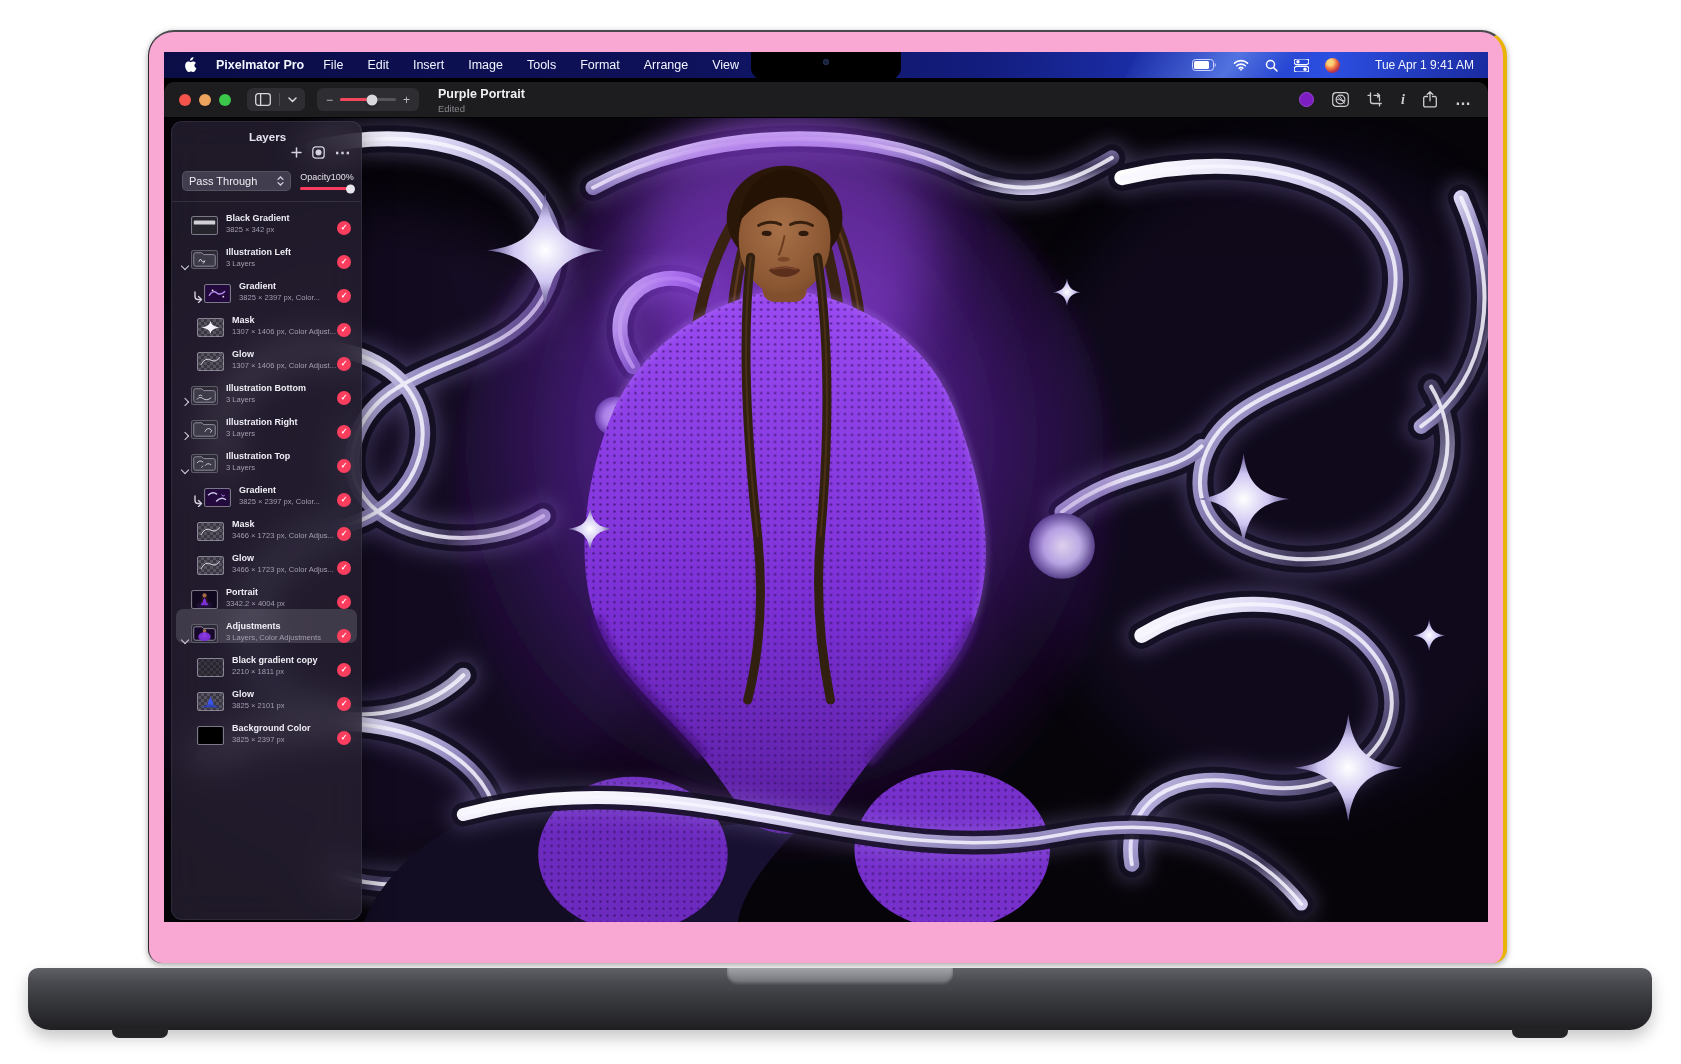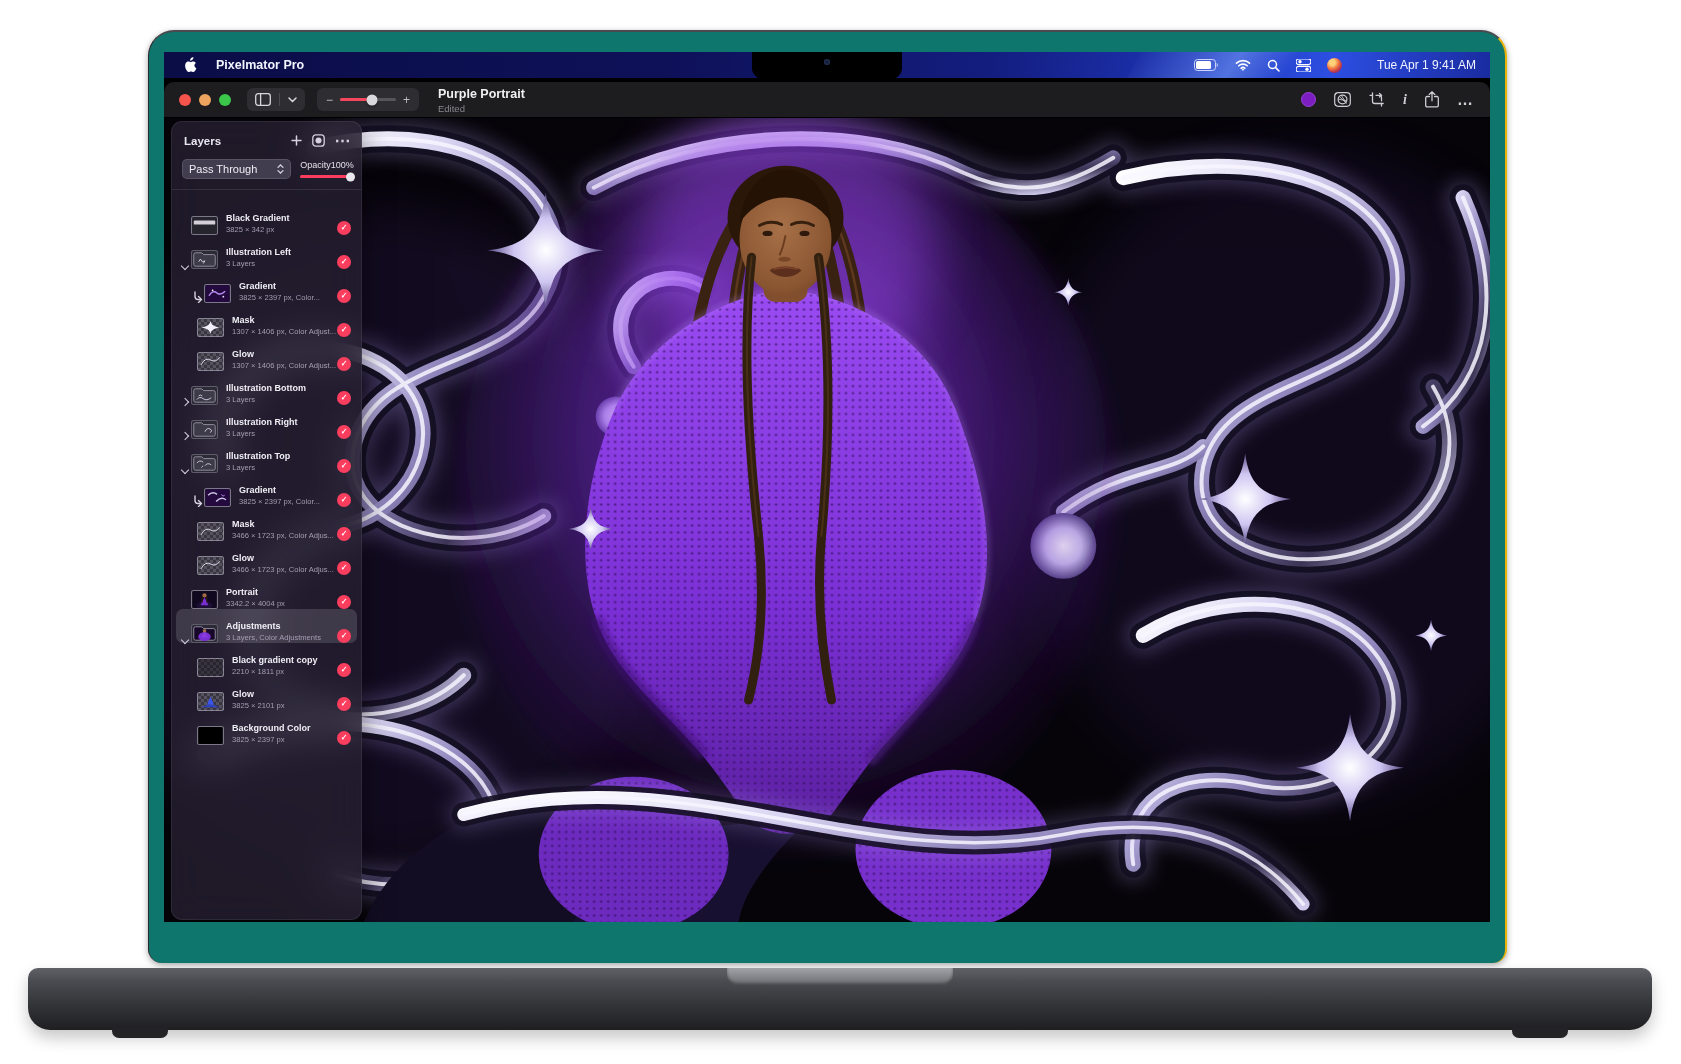--- a/index.html
+++ b/index.html
@@ -1,22 +1,22 @@
 <!DOCTYPE html>
 <html><head>
 <meta charset="utf-8">
 <style>
   * { margin:0; padding:0; box-sizing:border-box; }
   html,body { background:#ffffff; font-family:"Liberation Sans", sans-serif; }
   .page { position:relative; width:1681px; height:1064px; background:#fff; overflow:hidden; }
 
   
   .screen { position:absolute; left:148px; top:30px; width:1359px; height:933px;
-    background:#0f766e; border-radius:26px 26px 14px 14px;
-    border-top:2px solid #4a4a4e; border-left:1px solid #2a2a2e; border-right:2px solid #eab308;
+    background:#f9a8d4; border-radius:26px 26px 14px 14px;
+    border-top:2px solid #4a4a4e; border-left:1px solid #2a2a2e; border-right:4px solid #eab308;
     box-shadow:0 2px 6px rgba(0,0,0,.35); }
   .display { position:absolute; left:15px; right:15px; top:20px; height:870px; background:#000; overflow:hidden; }
   .notch { position:absolute; left:50%; transform:translateX(-50%); top:20px; width:150px; height:27px;
     background:#000; border-radius:0 0 11px 11px; z-index:60; }
   .camera-dot { position:absolute; left:50%; top:7px; transform:translateX(-50%); width:6px; height:6px;
     border-radius:50%; background:#16203a; box-shadow:inset 0 0 2px #3a4a7a; }
   .base { position:absolute; left:28px; top:968px; width:1624px; height:62px;
     background:linear-gradient(#606167 0%, #4a4b50 22%, #333438 60%, #1f1f22 100%);
     border-radius:10px 10px 22px 22px; box-shadow:0 8px 16px rgba(0,0,0,.22); }
   .base-scoop { position:absolute; left:50%; transform:translateX(-50%); top:0; width:226px; height:17px;
@@ -66,21 +66,21 @@
 
   
   .canvas { position:absolute; left:0; right:0; top:36px; bottom:0; background:#050408; overflow:hidden; }
   .art { position:absolute; inset:0; width:100%; height:100%; }
 
   
   .layers-panel { position:absolute; left:7px; top:3px; width:191px; height:799px;
     background:rgba(36,30,48,.82); backdrop-filter:blur(18px); -webkit-backdrop-filter:blur(18px);
     border-radius:11px; border:1px solid rgba(255,255,255,.07);
     box-shadow:0 10px 30px rgba(0,0,0,.5); color:#e9e6f0; overflow:hidden; }
-  .lp-header { display:flex; align-items:center; padding:9px 10px 4px 12px; }
+  .lp-header { display:flex; align-items:center; padding:9px 10px 4px 12px;flex-direction:column; }
   .lp-title { font-size:11.5px; font-weight:bold; }
   .lp-hicons { margin-left:auto; display:flex; align-items:center; gap:10px; color:#d5d1de; }
   .lp-blend { display:flex; padding:5px 10px 2px 10px; gap:9px; align-items:flex-start; }
   .blend-select { display:flex; align-items:center; gap:20px; background:#413c4e; border:1px solid rgba(255,255,255,.12);
     border-radius:5px; font-size:11px; padding:3px 6px; color:#efeef4; white-space:nowrap; }
   .op-col { flex:1; padding-top:1px; }
   .op-row { display:flex; justify-content:space-between; font-size:9px; color:#e4e1ea;align-items:center; }
   .op-slider { position:relative; margin-top:5px; height:3px; background:#fa3d5f; border-radius:2px; }
   .op-knob { position:absolute; right:-1px; top:50%; transform:translateY(-50%); width:9px; height:9px;
     border-radius:50%; background:#e9e7ee; }
@@ -124,20 +124,32 @@
 
       <div class="menubar">
         <div class="mb-left">
           <span>
             <svg class="ico" width="14" height="16" viewBox="0 0 20 24" fill="#ffffff">
               <path d="M13.9 3.9c.8-1 1.4-2.4 1.2-3.9-1.2.1-2.7.9-3.6 1.9-.8.9-1.5 2.3-1.3 3.7 1.4.1 2.8-.7 3.7-1.7z"></path>
               <path d="M16.6 12.8c0-2.6 2.1-3.8 2.2-3.9-1.2-1.8-3.1-2-3.8-2.1-1.6-.2-3.1 1-3.9 1-.8 0-2-.9-3.4-.9-1.7 0-3.3 1-4.2 2.6-1.8 3.1-.5 7.8 1.3 10.3.9 1.3 1.9 2.7 3.3 2.6 1.3-.1 1.8-.8 3.4-.8 1.6 0 2 .8 3.4.8 1.4 0 2.3-1.3 3.2-2.6 1-1.5 1.4-2.9 1.4-3-.1 0-2.8-1.1-2.9-4z"></path>
             </svg>
           </span>
           <span class="mb-app">Pixelmator Pro</span>
+          <span id="menus" style="display:flex; gap:24px;">
+              <span class="menu-item">File</span>
+              <span class="menu-item">Edit</span>
+              <span class="menu-item">Insert</span>
+              <span class="menu-item">Image</span>
+              <span class="menu-item">Tools</span>
+              <span class="menu-item">Format</span>
+              <span class="menu-item">Arrange</span>
+              <span class="menu-item">View</span>
+              <span class="menu-item">Window</span>
+              <span class="menu-item">Help</span>
+            </span>
         </div>
         <div class="mb-right">
           <span>
             <svg class="ico" width="25" height="12" viewBox="0 0 25 12">
               <rect x="0.5" y="0.5" width="21" height="11" rx="3" fill="none" stroke="#cfd5ff" stroke-width="1"></rect>
               <rect x="2" y="2" width="15" height="8" rx="1.6" fill="#ffffff"></rect>
               <path d="M22.7 4 v4 c1.4-.3 1.4-3.7 0-4z" fill="#cfd5ff"></path>
             </svg>
           </span>
           <span>

